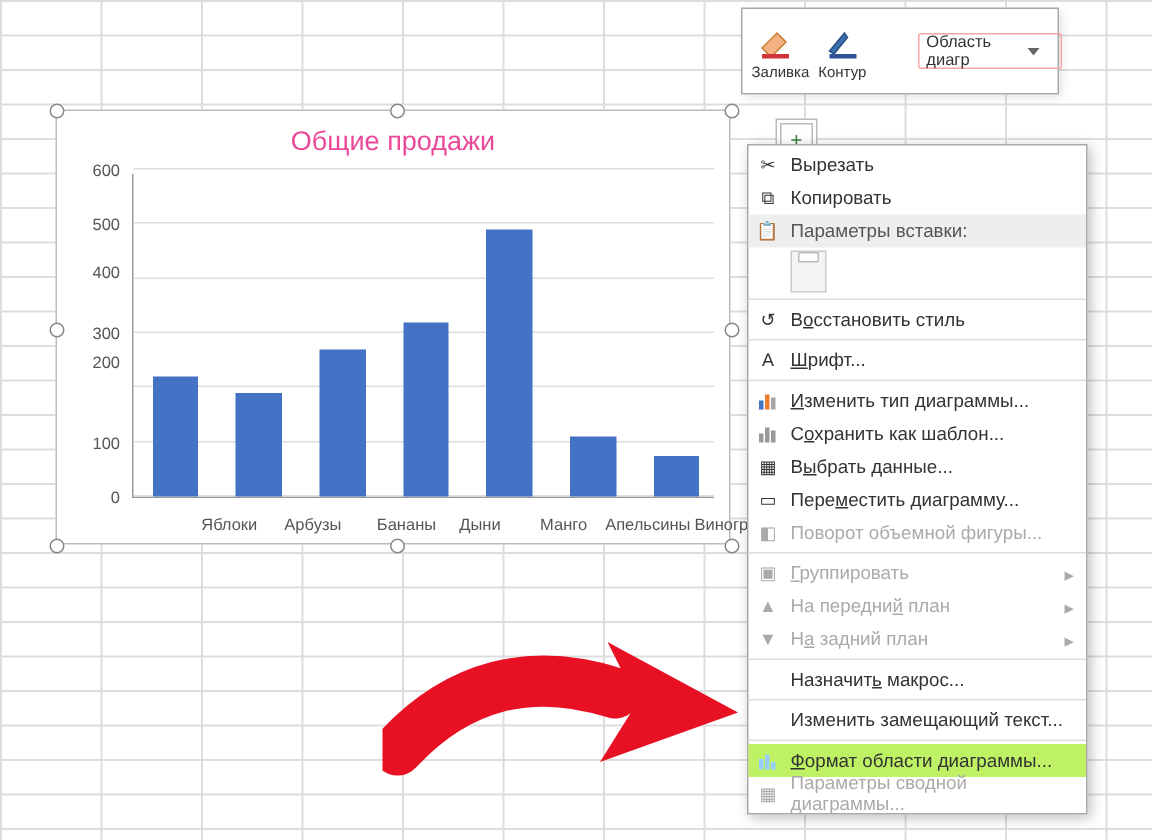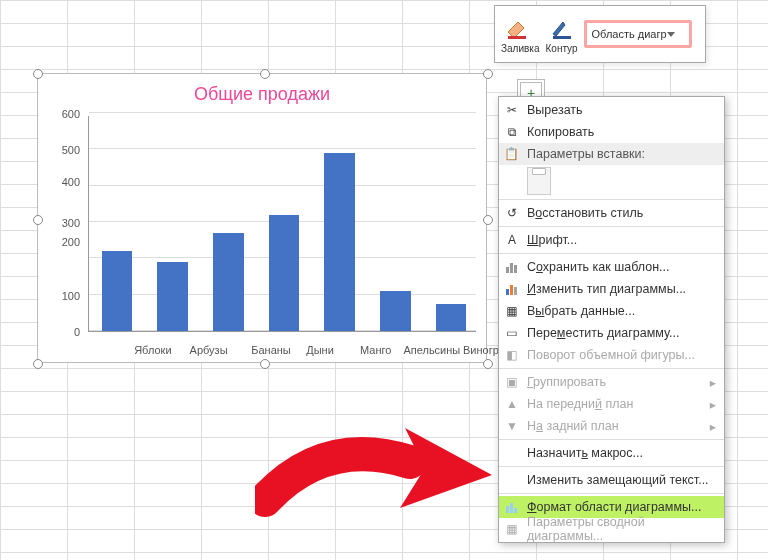--- a/index.html
+++ b/index.html
@@ -22,21 +22,21 @@
   .gridline{position:absolute;left:0;right:0;height:0;border-top:1px solid #ddd;}
   .ylabel{position:absolute;left:14px;width:32px;text-align:right;font-size:11px;color:#555;}
   .bar{position:absolute;bottom:0;background:#4472C4;}
   .catlabel{position:absolute;bottom:6px;width:56px;text-align:center;font-size:11px;color:#555;}
   
   .side-plus{position:absolute;left:520px;top:82px;width:20px;height:20px;border:1px solid #bbb;background:#fff;display:flex;align-items:center;justify-content:center;font-size:14px;color:#3a7d3a;box-shadow:0 0 0 2px #fff,0 0 0 3px #bbb;}
   
   .fmt{position:absolute;left:494px;top:5px;width:212px;height:58px;background:#fff;border:1px solid #a9a9a9;box-shadow:2px 2px 6px rgba(0,0,0,.1);display:flex;align-items:center;padding:0 6px;gap:6px;box-sizing:border-box;}
   .fmt-item{text-align:center;font-size:10px;color:#333;line-height:1.1;cursor:default;}
   .fmt-icon{width:32px;height:28px;display:flex;align-items:center;justify-content:center;}
-  .fmt-selector{border:3px solid #fca5a5;border-radius:2px;padding:2px 14px 2px 5px;font-size:11px;color:#333;min-width:75px;display:flex;align-items:center;justify-content:space-between;height:18px;}
+  .fmt-selector{border:1px solid #fca5a5;border-radius:2px;padding:2px 14px 2px 5px;font-size:11px;color:#333;min-width:75px;display:flex;align-items:center;justify-content:space-between;height:18px;margin-left:28px;}
   .chev{border-left:4px solid transparent;border-right:4px solid transparent;border-top:5px solid #666;display:inline-block;}
   
   .menu{position:absolute;left:498px;top:96px;width:225px;background:#fff;border:1px solid #a9a9a9;box-shadow:2px 2px 8px rgba(0,0,0,.25);padding:2px 0;font-size:12.5px;color:#333;}
   .menu-item{display:flex;align-items:center;height:22px;padding:0 8px 0 28px;position:relative;cursor:default;}
   .menu-item.disabled{color:#aaa;}
   .menu-item.highlight{background:#bef264;text-align:right;}
   .menu-item.header-row{background:#eee;color:#555;}
   .menu-sep{height:0;border-top:1px solid #ddd;margin:2px 0;}
   .mi-icon{position:absolute;left:5px;width:16px;height:16px;display:flex;align-items:center;justify-content:center;font-size:12px;}
   .mi-arrow{margin-left:auto;}
@@ -142,36 +142,36 @@
     </div>
     <div class="menu-sep"></div>
     <div class="menu-item">
       <span class="mi-icon">A</span>
       <span><span class="accel">Ш</span>рифт...</span>
     </div>
     <div class="menu-sep"></div>
     <div class="menu-item">
       <span class="mi-icon">
         <svg width="14" height="14">
+            <rect x="1" y="7" width="3" height="6" fill="#4472C4"></rect>
+            <rect x="5" y="3" width="3" height="10" fill="#ed7d31"></rect>
+            <rect x="9" y="5" width="3" height="8" fill="#a5a5a5"></rect>
+          </svg>
+      </span>
+      <span><span class="accel">И</span>зменить тип диаграммы...</span>
+    </div>
+    <div class="menu-item">
+      <span class="mi-icon">
+        <svg width="14" height="14">
             <rect x="1" y="7" width="3" height="6" fill="#999"></rect>
             <rect x="5" y="3" width="3" height="10" fill="#999"></rect>
             <rect x="9" y="5" width="3" height="8" fill="#999"></rect>
           </svg>
       </span>
       <span>С<span class="accel">о</span>хранить как шаблон...</span>
-    </div>
-    <div class="menu-item">
-      <span class="mi-icon">
-        <svg width="14" height="14">
-            <rect x="1" y="7" width="3" height="6" fill="#4472C4"></rect>
-            <rect x="5" y="3" width="3" height="10" fill="#ed7d31"></rect>
-            <rect x="9" y="5" width="3" height="8" fill="#a5a5a5"></rect>
-          </svg>
-      </span>
-      <span><span class="accel">И</span>зменить тип диаграммы...</span>
     </div>
     <div class="menu-item">
       <span class="mi-icon">▦</span>
       <span>В<span class="accel">ы</span>брать данные...</span>
     </div>
     <div class="menu-item">
       <span class="mi-icon">▭</span>
       <span>Пере<span class="accel">м</span>естить диаграмму...</span>
     </div>
     <div class="menu-item disabled">

